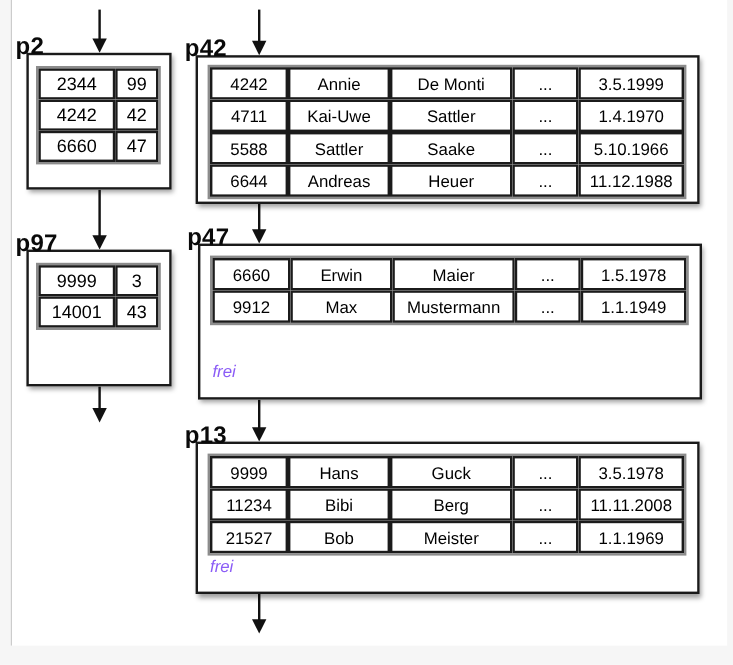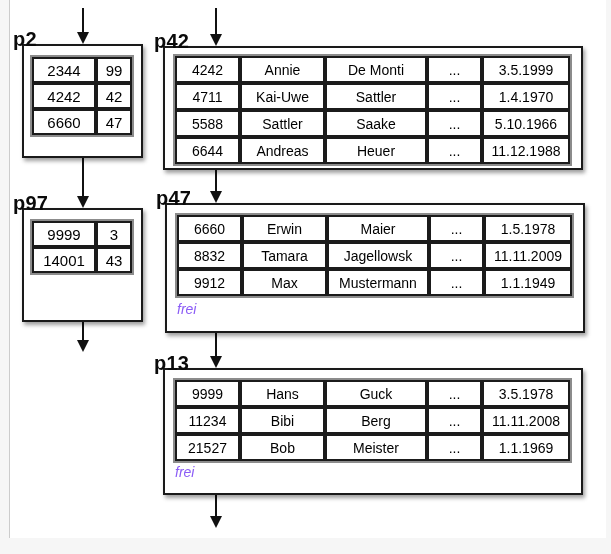--- a/index.html
+++ b/index.html
@@ -178,27 +178,20 @@
   <table class="tbl big" style="left:8px;top:8px">
     <tbody>
         <tr>
       <td class="c-id">6660</td>
       <td class="c-first">Erwin</td>
       <td class="c-last">Maier</td>
       <td class="c-dots">...</td>
       <td class="c-date">1.5.1978</td>
     </tr>
     <tr>
-      <td class="c-id">8832</td>
-      <td class="c-first">Tamara</td>
-      <td class="c-last">Jagellowsk</td>
-      <td class="c-dots">...</td>
-      <td class="c-date">11.11.2009</td>
-    </tr>
-    <tr>
       <td class="c-id">9912</td>
       <td class="c-first">Max</td>
       <td class="c-last">Mustermann</td>
       <td class="c-dots">...</td>
       <td class="c-date">1.1.1949</td>
     </tr>
   </tbody>
     </table>
   <div class="frei" style="top:96px">frei</div>
 </div>

